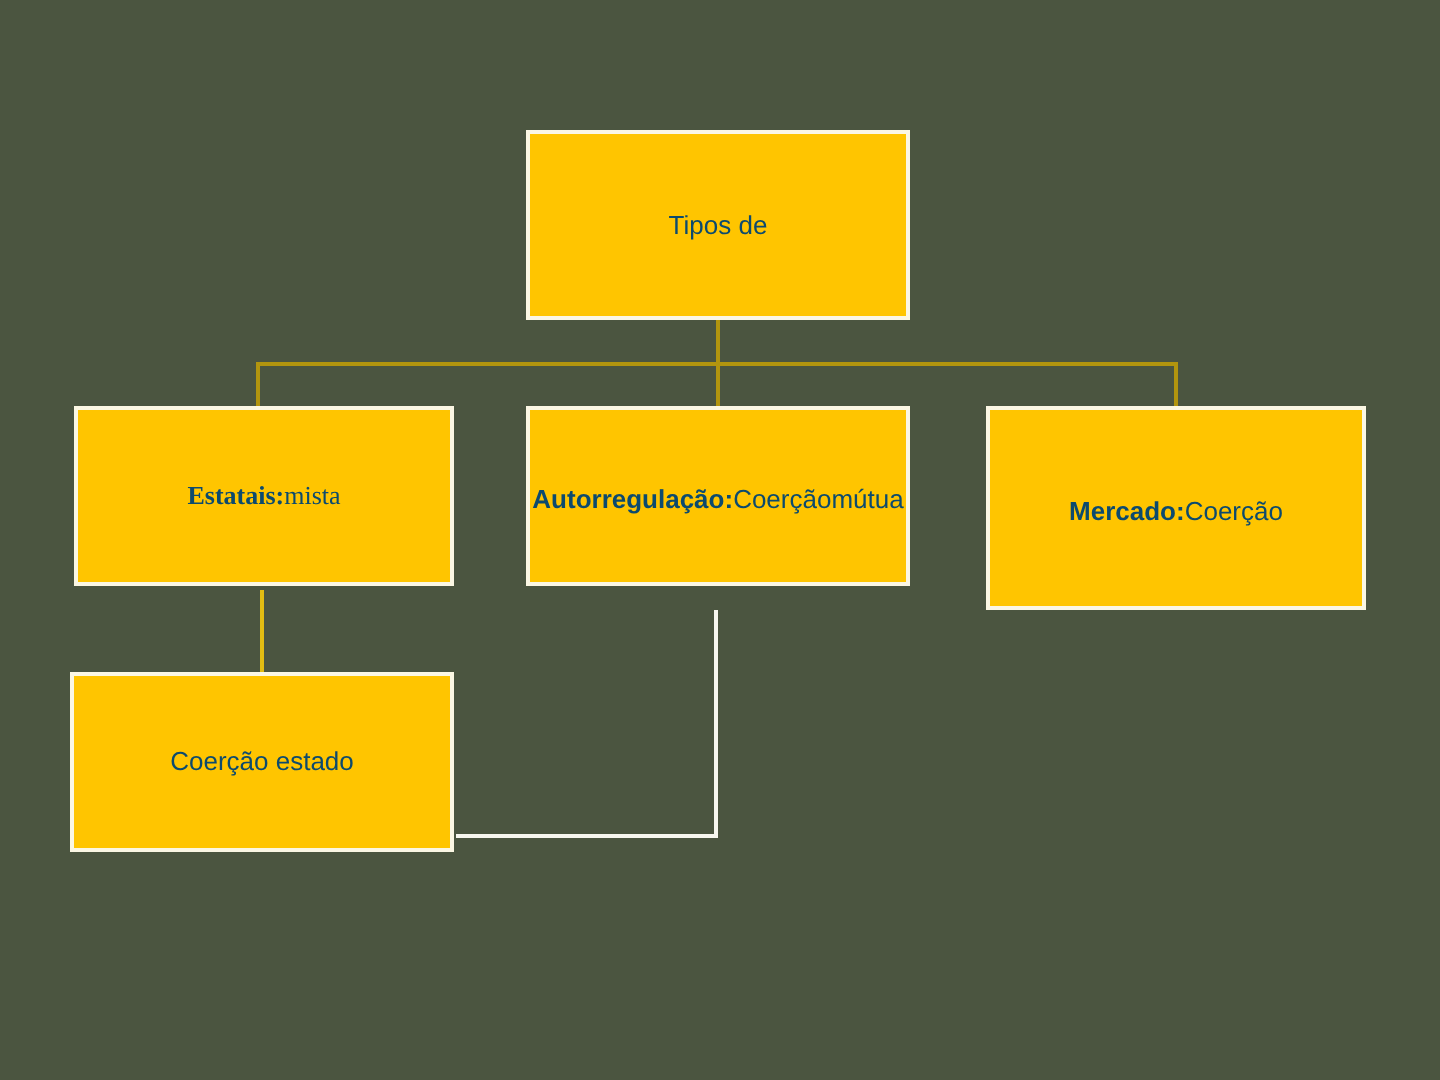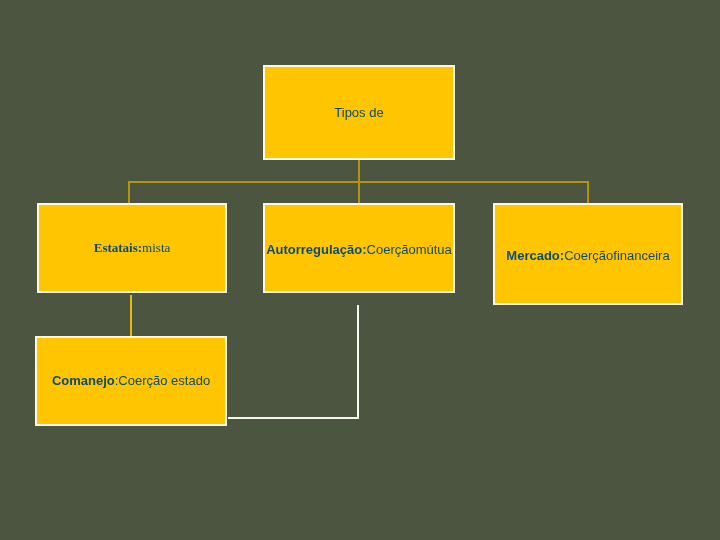--- a/index.html
+++ b/index.html
@@ -82,21 +82,19 @@
 
   <div class="node top-aligned" id="node-autorreg">
     <div class="title"><span>Autorregulação:</span><span class="suffix"></span></div>
     <div>Coerção</div>
     <div>mútua</div>
   </div>
 
   <div class="node top-aligned" id="node-mercado">
     <div class="title"><span>Mercado:</span><span class="suffix"></span></div>
     <div>Coerção</div>
-    <div>financeira</div>
   </div>
 
   <div class="node" id="node-comanejo">
-    <div class="title"><span>Comanejo</span><span class="suffix">:</span></div>
     <div>Coerção estado</div>
   </div>
 
 </div>
 
 </body></html>

